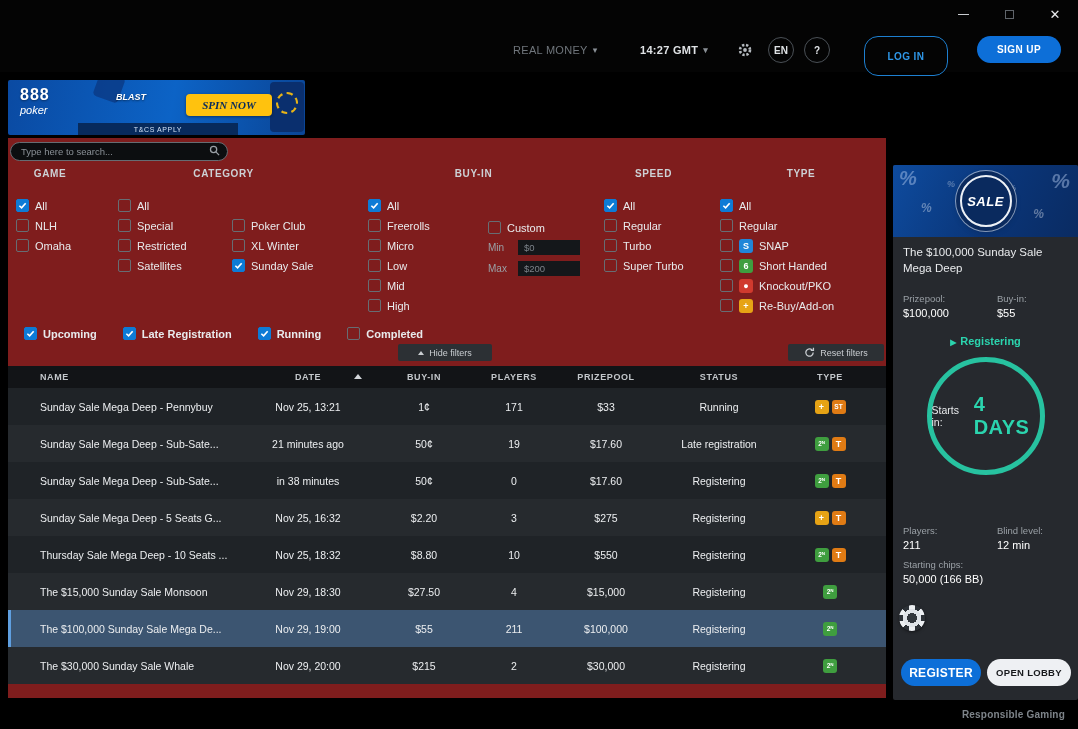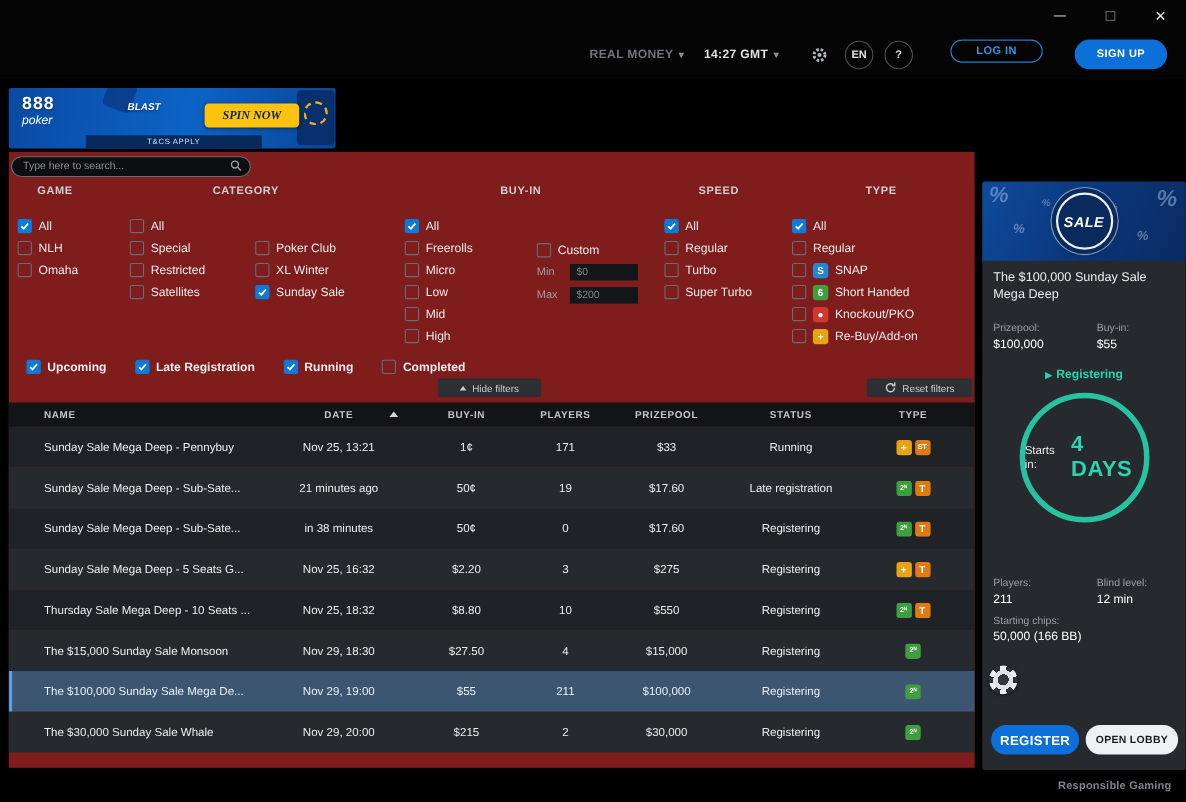--- a/index.html
+++ b/index.html
@@ -8,28 +8,28 @@
 
   
   #titlebar{position:absolute;left:0;top:0;width:1078px;height:28px;background:#040404;display:flex;justify-content:flex-end}
   .winbtn{width:46px;height:28px;display:flex;align-items:center;justify-content:center;color:#e8eaec;font-size:13px;cursor:default}
   .minline{display:block;width:11px;height:1px;background:#c9ccd0}
   .maxbox{display:block;width:9px;height:9px;border:1px solid #5f646a}
 
   
   #topnav{position:absolute;left:0;top:28px;width:1078px;height:44px;background:#040404}
   .navitem{position:absolute;top:0;height:44px;display:flex;align-items:center;gap:5px}
-  #money{left:536px;color:#70767c;font-size:11px;font-weight:bold;letter-spacing:.3px}
+  #money{left:513px;color:#70767c;font-size:11px;font-weight:normal;letter-spacing:.3px}
   #clock{left:640px;color:#dfe2e5;font-size:11px;font-weight:bold;letter-spacing:.3px}
   .chev{font-size:9px;color:#8a9096}
   #gear{left:737px}
   .navcircle{position:absolute;top:9px;width:26px;height:26px;border:1px solid #4a5056;border-radius:50%;color:#dfe2e5;font-size:10px;font-weight:bold;display:flex;align-items:center;justify-content:center}
   #lang{left:768px}
   #help{left:804px}
-  #login{position:absolute;left:864px;top:8px;width:84px;height:21px;border:1px solid #1d7fd0;border-radius:14px;background:transparent;color:#2f97e8;font-size:10px;font-weight:bold;letter-spacing:.4px;font-family:inherit}
+  #login{position:absolute;left:864px;top:8px;width:84px;height:40px;border:1px solid #1d7fd0;border-radius:14px;background:transparent;color:#2f97e8;font-size:10px;font-weight:bold;letter-spacing:.4px;font-family:inherit}
   #signup{position:absolute;left:977px;top:8px;width:84px;height:27px;border:none;border-radius:14px;background:#0d6fd8;color:#fff;font-size:10px;font-weight:bold;letter-spacing:.4px;font-family:inherit}
 
   
   #promo{position:absolute;left:8px;top:80px;width:297px;height:55px;border-radius:2px;overflow:hidden;background:linear-gradient(100deg,#0a4aa2 0%,#0c63c6 55%,#0a4596 100%)}
   #promo .deco1{position:absolute;left:88px;top:-6px;width:26px;height:26px;background:#0a3a85;transform:rotate(20deg);border-radius:4px;opacity:.8}
   #promo .deco2{position:absolute;left:262px;top:2px;width:34px;height:50px;background:#0a2f6e;border-radius:4px}
   #promo .wheel{position:absolute;left:268px;top:12px;width:22px;height:22px;border-radius:50%;border:2px dashed #ffc20e;opacity:.9}
   #logo888{position:absolute;left:12px;top:7px;color:#fff;line-height:1}
   #logo888 .l1{font-size:16px;font-weight:bold;letter-spacing:1px;text-shadow:0 1px 2px rgba(0,0,0,.4)}
   #logo888 .l2{font-size:11px;font-style:italic;margin-top:2px}

